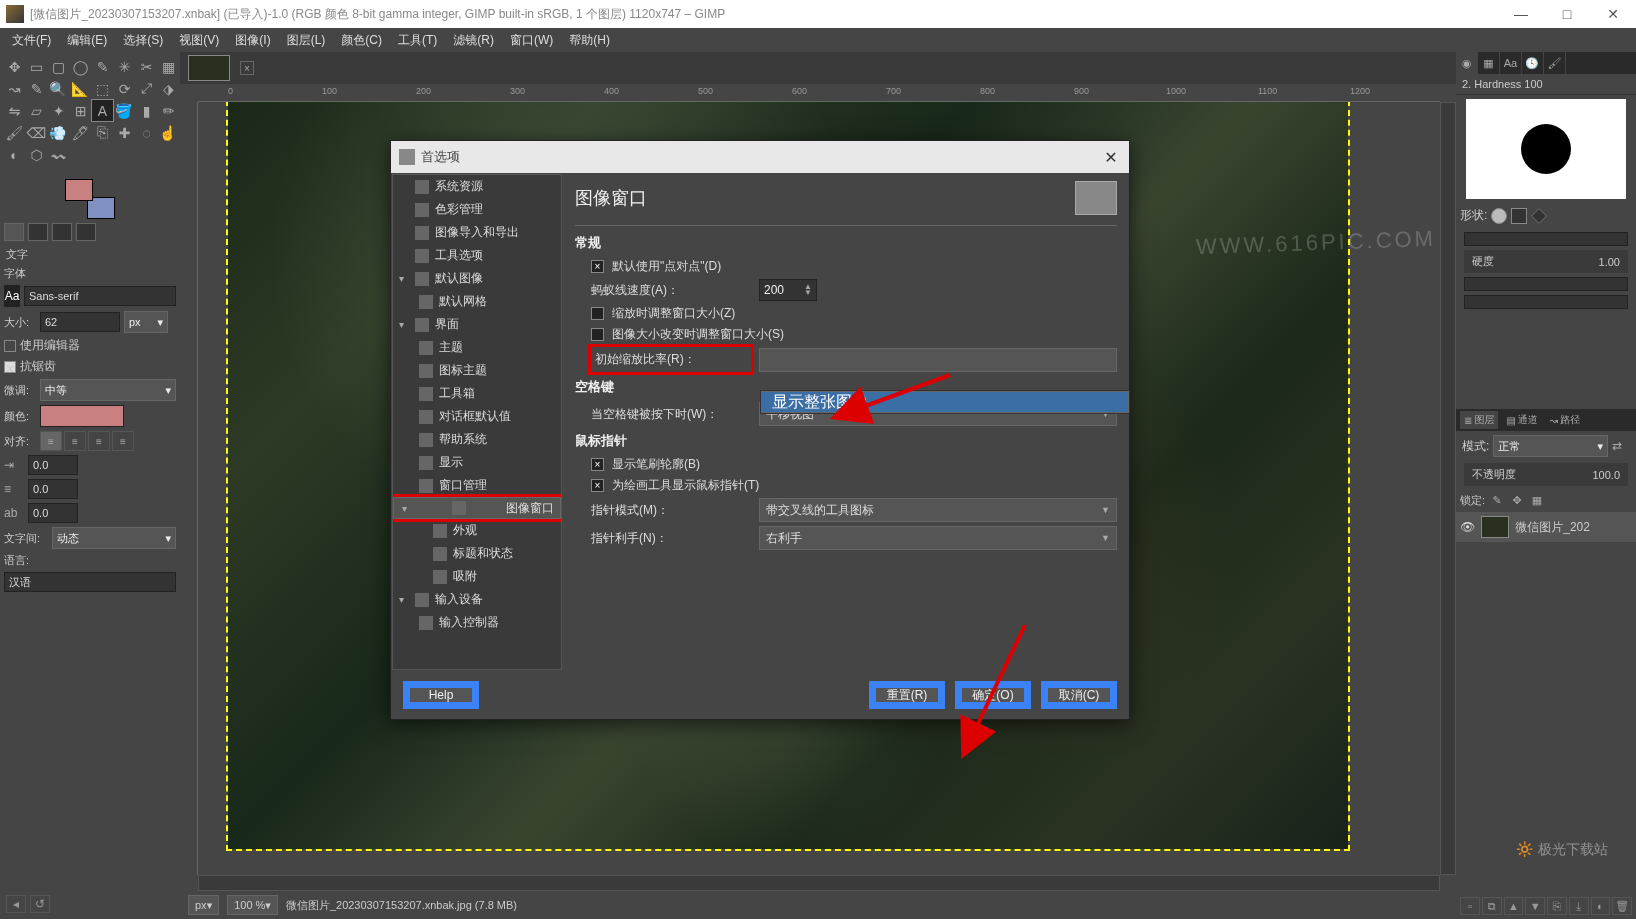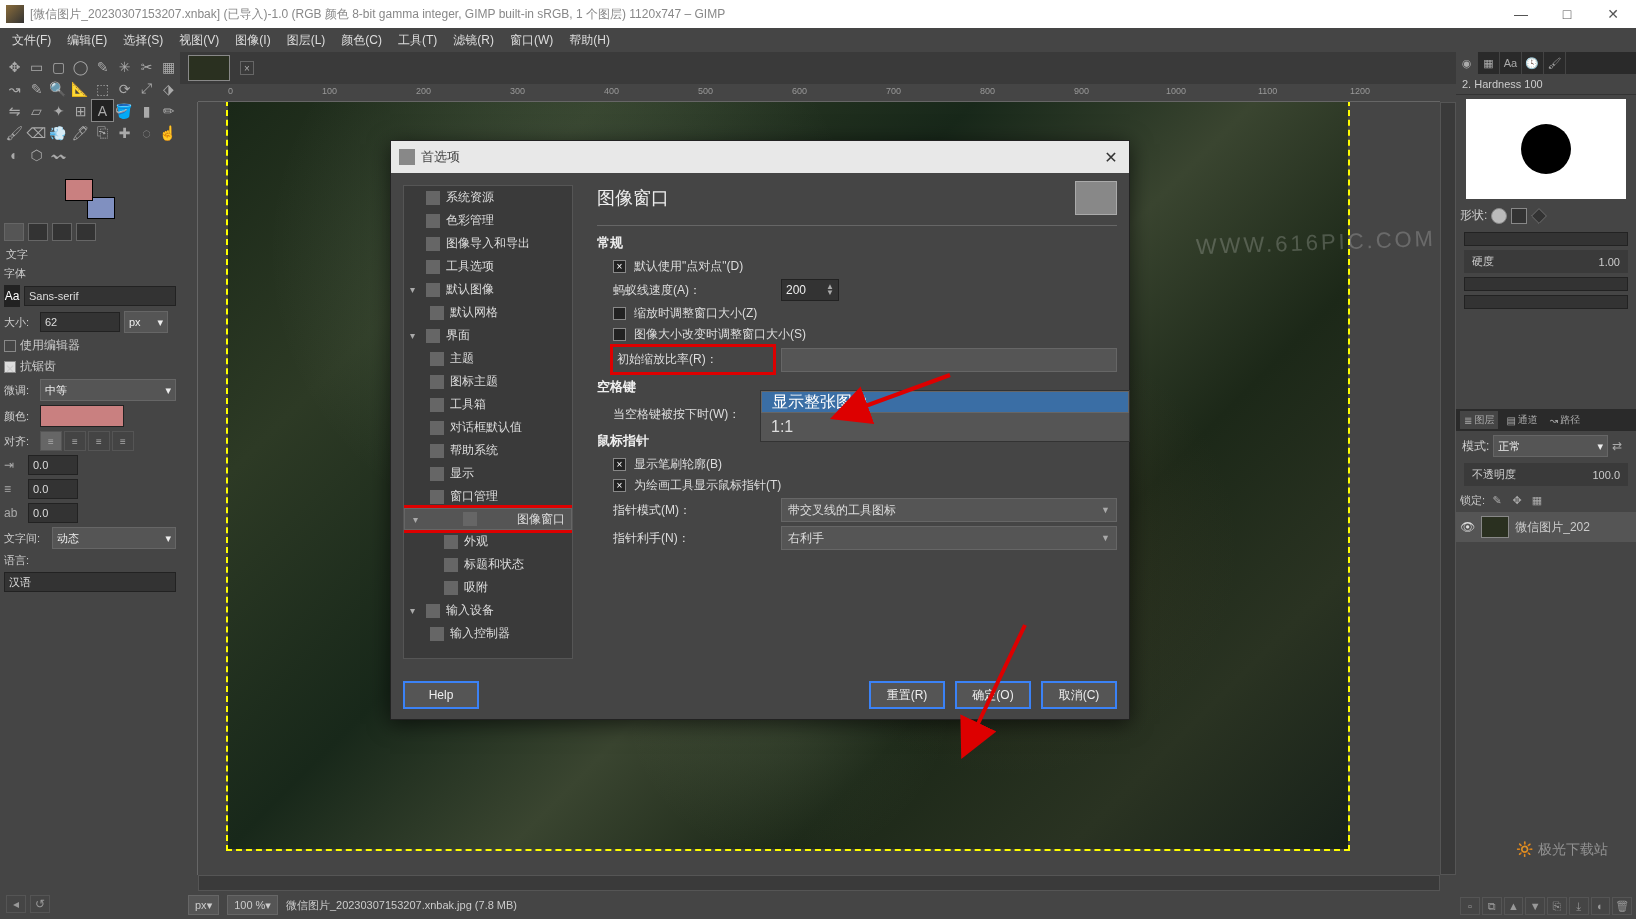--- a/index.html
+++ b/index.html
@@ -82,21 +82,21 @@
 .botrow{position:absolute;bottom:4px;left:4px;right:4px;display:flex;gap:2px}
 .botrow div{width:20px;height:18px;border:1px solid #555;color:#999;display:flex;align-items:center;justify-content:center;font-size:11px}
 
 
 .dialog{position:absolute;left:390px;top:140px;width:740px;height:580px;background:#454545;border:1px solid #222;box-shadow:0 4px 20px rgba(0,0,0,.6);z-index:100}
 .dlg-title{height:32px;background:#e8e8e8;display:flex;align-items:center;padding:0 8px;color:#444;font-size:13px}
 .dlg-title .ico{width:16px;height:16px;margin-right:6px;background:#888}
 .dlg-title .spacer{flex:1}
 .dlg-title .x{width:20px;height:20px;display:flex;align-items:center;justify-content:center;color:#333;font-size:16px}
 .dlg-body{display:flex;height:calc(100% - 32px - 48px)}
-.tree{width:170px;background:#3a3a3a;border:1px solid #555;margin:12px;overflow:auto}
+.tree{width:170px;background:#3a3a3a;border:1px solid #555;margin:1px;overflow:auto}
 .tree .it{display:flex;align-items:center;padding:3px 6px;gap:6px;color:#ddd;font-size:12px}
 .tree .it .ic{width:14px;height:14px;background:#666;display:inline-block}
 .tree .it.child{padding-left:26px}
 .tree .it.child2{padding-left:40px}
 .tree .exp{color:#aaa;width:10px;font-size:10px}
 .tree .it.sel{background:#555}
 .redbox{outline:3px solid #d00}
 .pane{flex:1;padding:8px 12px;color:#ddd}
 .pane .head{display:flex;align-items:center;justify-content:space-between;border-bottom:1px solid #666;padding-bottom:10px;margin-bottom:8px}
 .pane .head h2{font-size:18px;font-weight:normal;color:#eee}
@@ -108,21 +108,21 @@
 .spin{display:flex;align-items:center;background:#333;border:1px solid #222;height:22px;width:58px;padding:0 4px;color:#eee;justify-content:space-between}
 .spin .ar{font-size:8px;color:#aaa;line-height:6px}
 .combo{flex:1;height:24px;background:#555;border:1px solid #666;display:flex;align-items:center;justify-content:space-between;padding:0 6px;color:#ddd}
 .combo .cv{font-size:12px}
 .combo .dd{font-size:9px;color:#aaa}
 .popup{position:absolute;left:760px;top:390px;width:370px;background:#555;border:1px solid #333;z-index:110}
 .popup div{padding:5px 10px;color:#ddd;font-size:16px}
 .popup div.sel{background:#3a6ea5;color:#fff}
 .dlg-foot{position:absolute;left:0;right:0;bottom:0;height:48px;display:flex;align-items:center;padding:0 12px;gap:10px}
 .dlg-foot .spacer{flex:1}
-.dbtn{min-width:76px;height:28px;background:#555;border:2px solid #3b82f6;color:#eee;display:flex;align-items:center;justify-content:center;font-size:12px}
+.dbtn{min-width:76px;height:28px;background:#555;border:7px solid #3b82f6;color:#eee;display:flex;align-items:center;justify-content:center;font-size:12px}
 
 
 .arrow{position:absolute;z-index:120;pointer-events:none}
 .arrow svg{overflow:visible}
 
 
 .wm{position:absolute;right:200px;top:230px;color:rgba(255,255,255,.2);font-size:22px;letter-spacing:3px;transform:rotate(-2deg);z-index:50}
 .logo{position:absolute;right:28px;bottom:60px;z-index:200;color:#a3a3a3;font-size:14px;opacity:.8}
 </style>
 </head>
@@ -547,21 +547,20 @@
     <div class="dbtn">Help</div>
     <span class="spacer"></span>
     <div class="dbtn">重置(R)</div>
     <div class="dbtn">确定(O)</div>
     <div class="dbtn">取消(C)</div>
   </div>
 </div>
 
 <div class="popup">
   <div class="sel">显示整张图像</div>
-  <div>1:1</div>
 </div>
 
 <div class="arrow" style="left:850px;top:370px">
   <svg width="110" height="50">
       <defs>
         <marker id="ah1" markerWidth="10" markerHeight="10" refX="2" refY="5" orient="auto">
           <path d="M0,0 L10,5 L0,10 Z" fill="#d00"></path>
         </marker>
       </defs>
       <line x1="100" y1="5" x2="10" y2="38" stroke="#d00" stroke-width="4" marker-end="url(#ah1)"></line>

